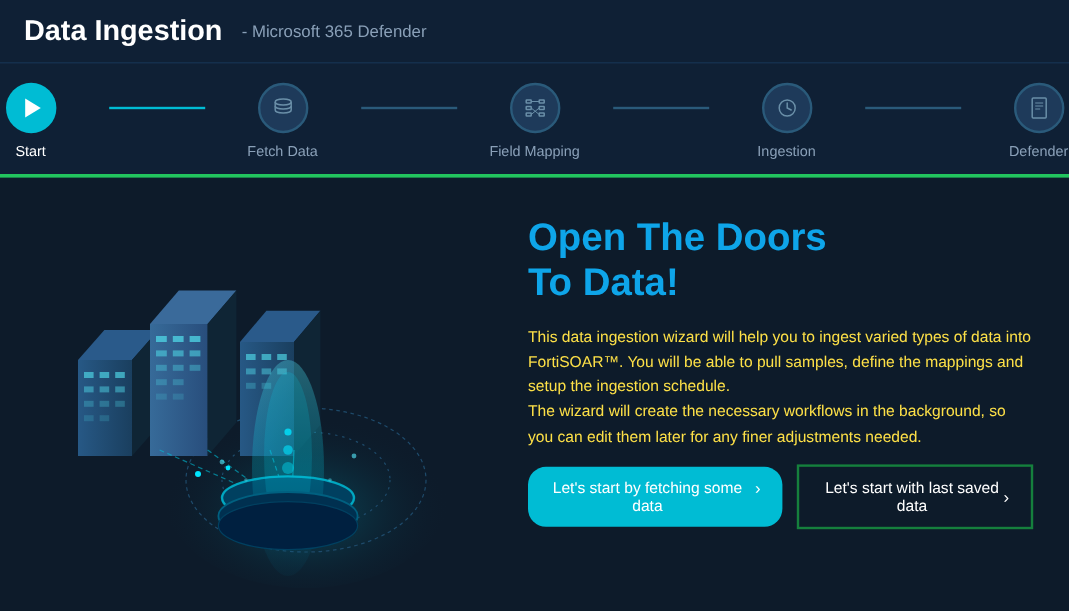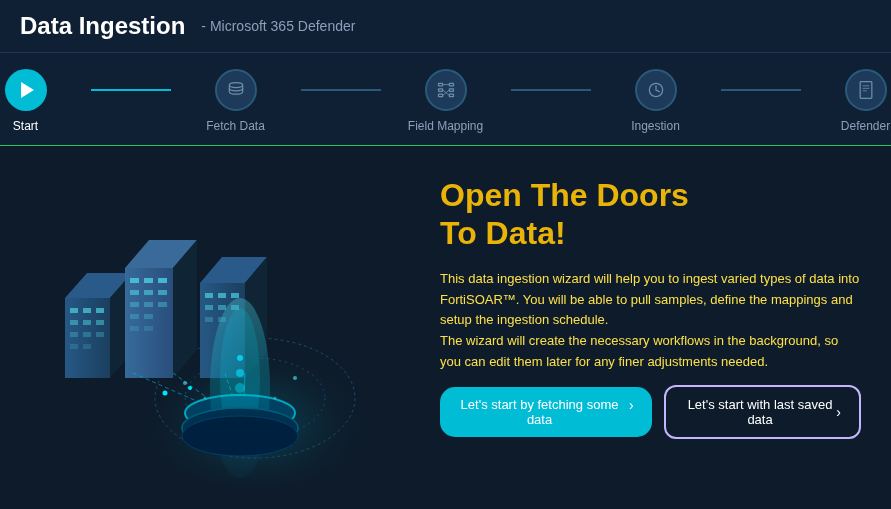--- a/index.html
+++ b/index.html
@@ -34,21 +34,21 @@
       margin-left: 16px;
     }
 
     
     .stepper {
       background: #0f2035;
       padding: 16px 0 0 0;
       display: flex;
       justify-content: center;
       align-items: flex-start;
-      border-bottom: 1px solid #22c55e;
+      border-bottom: 3px solid #22c55e;
     }
 
     .step-container {
       display: flex;
       align-items: flex-start;
       position: relative;
     }
 
     .step {
       display: flex;
@@ -141,21 +141,21 @@
       flex: 1;
       padding: 30px 30px 20px 10px;
       display: flex;
       flex-direction: column;
       justify-content: flex-start;
     }
 
     .main-heading {
       font-size: 32px;
       font-weight: 700;
-      color: #eab308;
+      color: #0ea5e9;
       line-height: 1.2;
       margin-bottom: 16px;
     }
 
     .description {
       font-size: 13px;
       color: #fde047;
       line-height: 1.6;
       margin-bottom: 12px;
     }
@@ -175,23 +175,23 @@
       font-size: 13px;
       cursor: pointer;
       display: flex;
       gap: 8px;
       font-weight: 500;
     }
 
     .btn-secondary {
       background: transparent;
       color: #fff;
-      border: 2px solid #c4b5fd;
+      border: 2px solid #15803d;
       padding: 10px 18px;
-      border-radius: 12px;
+      border-radius: 0;
       font-size: 13px;
       cursor: pointer;
       display: flex;
       align-items: center;
       gap: 0;
       font-weight: 500;
     }
 
     .btn-chevron {
       font-size: 14px;

